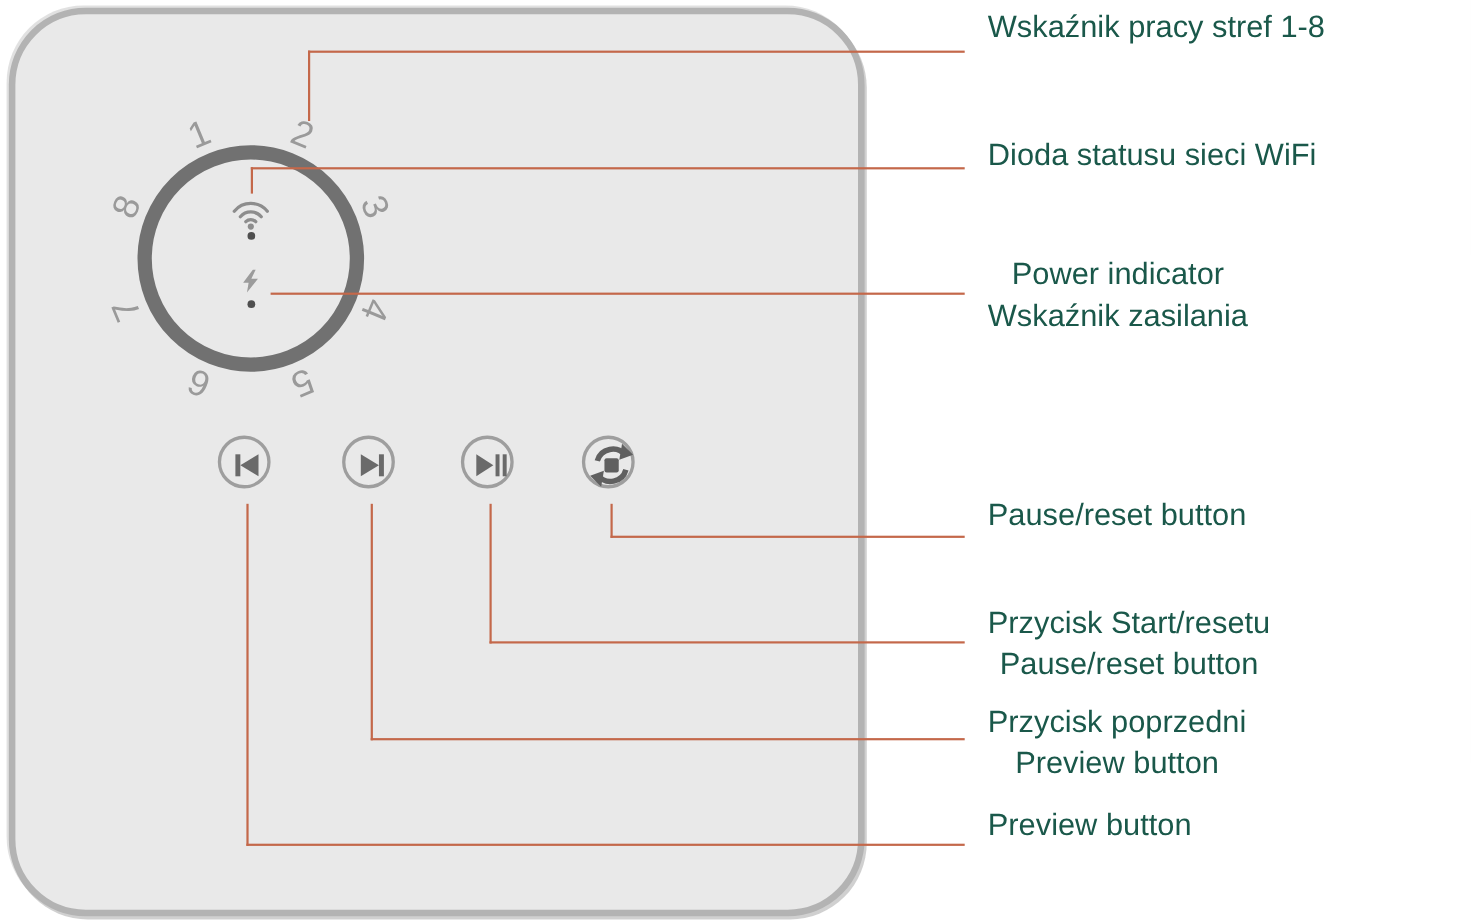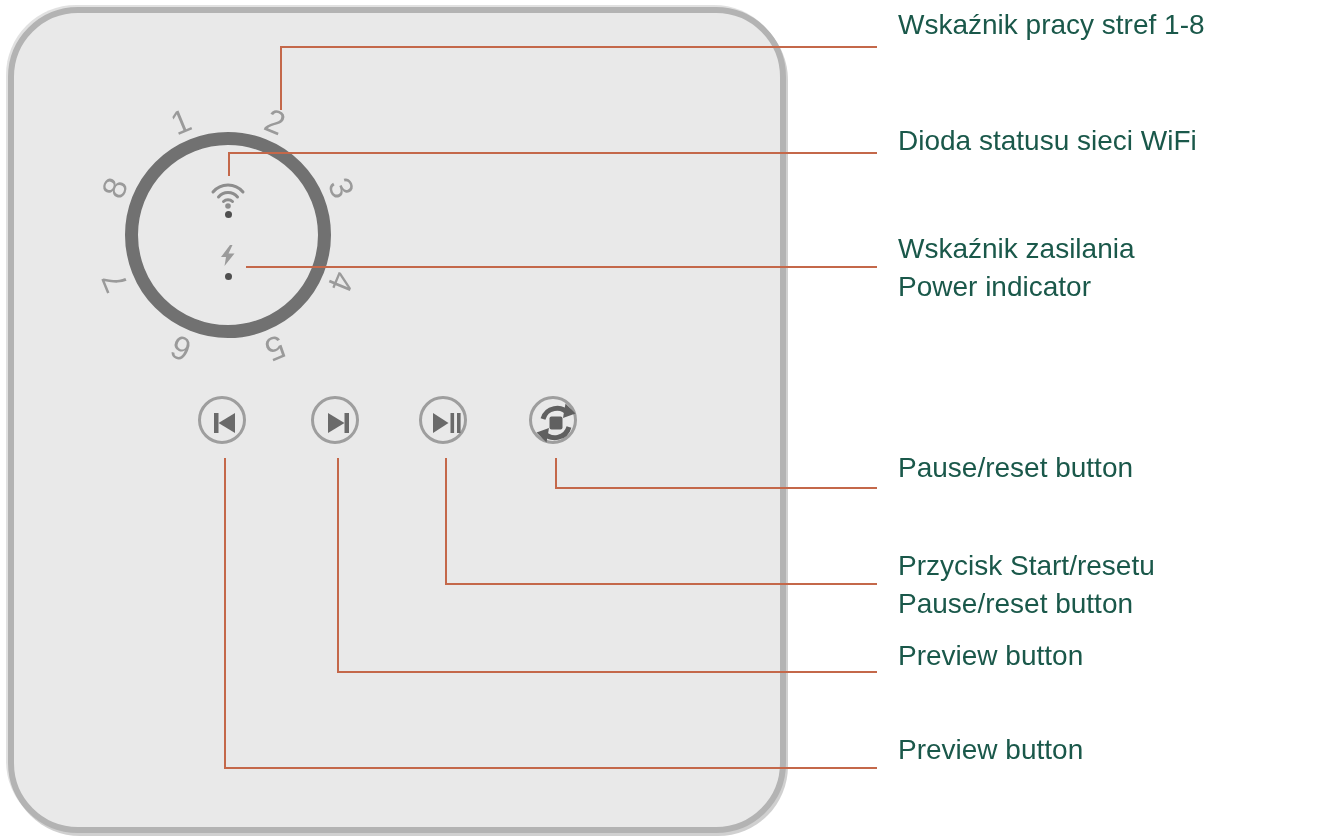--- a/index.html
+++ b/index.html
@@ -39,21 +39,21 @@
   
   .lead { position:absolute; background:#c4684a; }
   .lead.h { height:2px; }
   .lead.v { width:2px; }
 
   
   .callout {
     position:absolute; left:898px; color:#1a584a;
     font-size:28px; line-height:38px; white-space:nowrap;
   }
-  .callout div { white-space:nowrap; }
+  .callout div { white-space:nowrap;text-align:center; }
 </style>
 </head>
 <body>
 
 <div class="stage">
 
   <div class="panel"></div>
 
   <div class="ring"></div>
 
@@ -128,30 +128,31 @@
   <div class="lead v" style="left:224px;top:458px;height:311px"></div>
   <div class="lead h" style="left:224px;top:767px;width:653px"></div>
 
   <div class="callout" style="top:6px">
     <div>Wskaźnik pracy stref 1-8</div>
   </div>
   <div class="callout" style="top:122px">
     <div>Dioda statusu sieci WiFi</div>
   </div>
   <div class="callout" style="top:230px">
+    <div>Power indicator</div>
     <div>Wskaźnik zasilania</div>
-    <div>Power indicator</div>
   </div>
   <div class="callout" style="top:449px">
     <div>Pause/reset button</div>
   </div>
   <div class="callout" style="top:547px">
     <div>Przycisk Start/resetu</div>
     <div>Pause/reset button</div>
   </div>
   <div class="callout" style="top:637px">
+    <div>Przycisk poprzedni</div>
     <div>Preview button</div>
   </div>
   <div class="callout" style="top:731px">
     <div>Preview button</div>
   </div>
 
 </div>
 
 </body></html>

